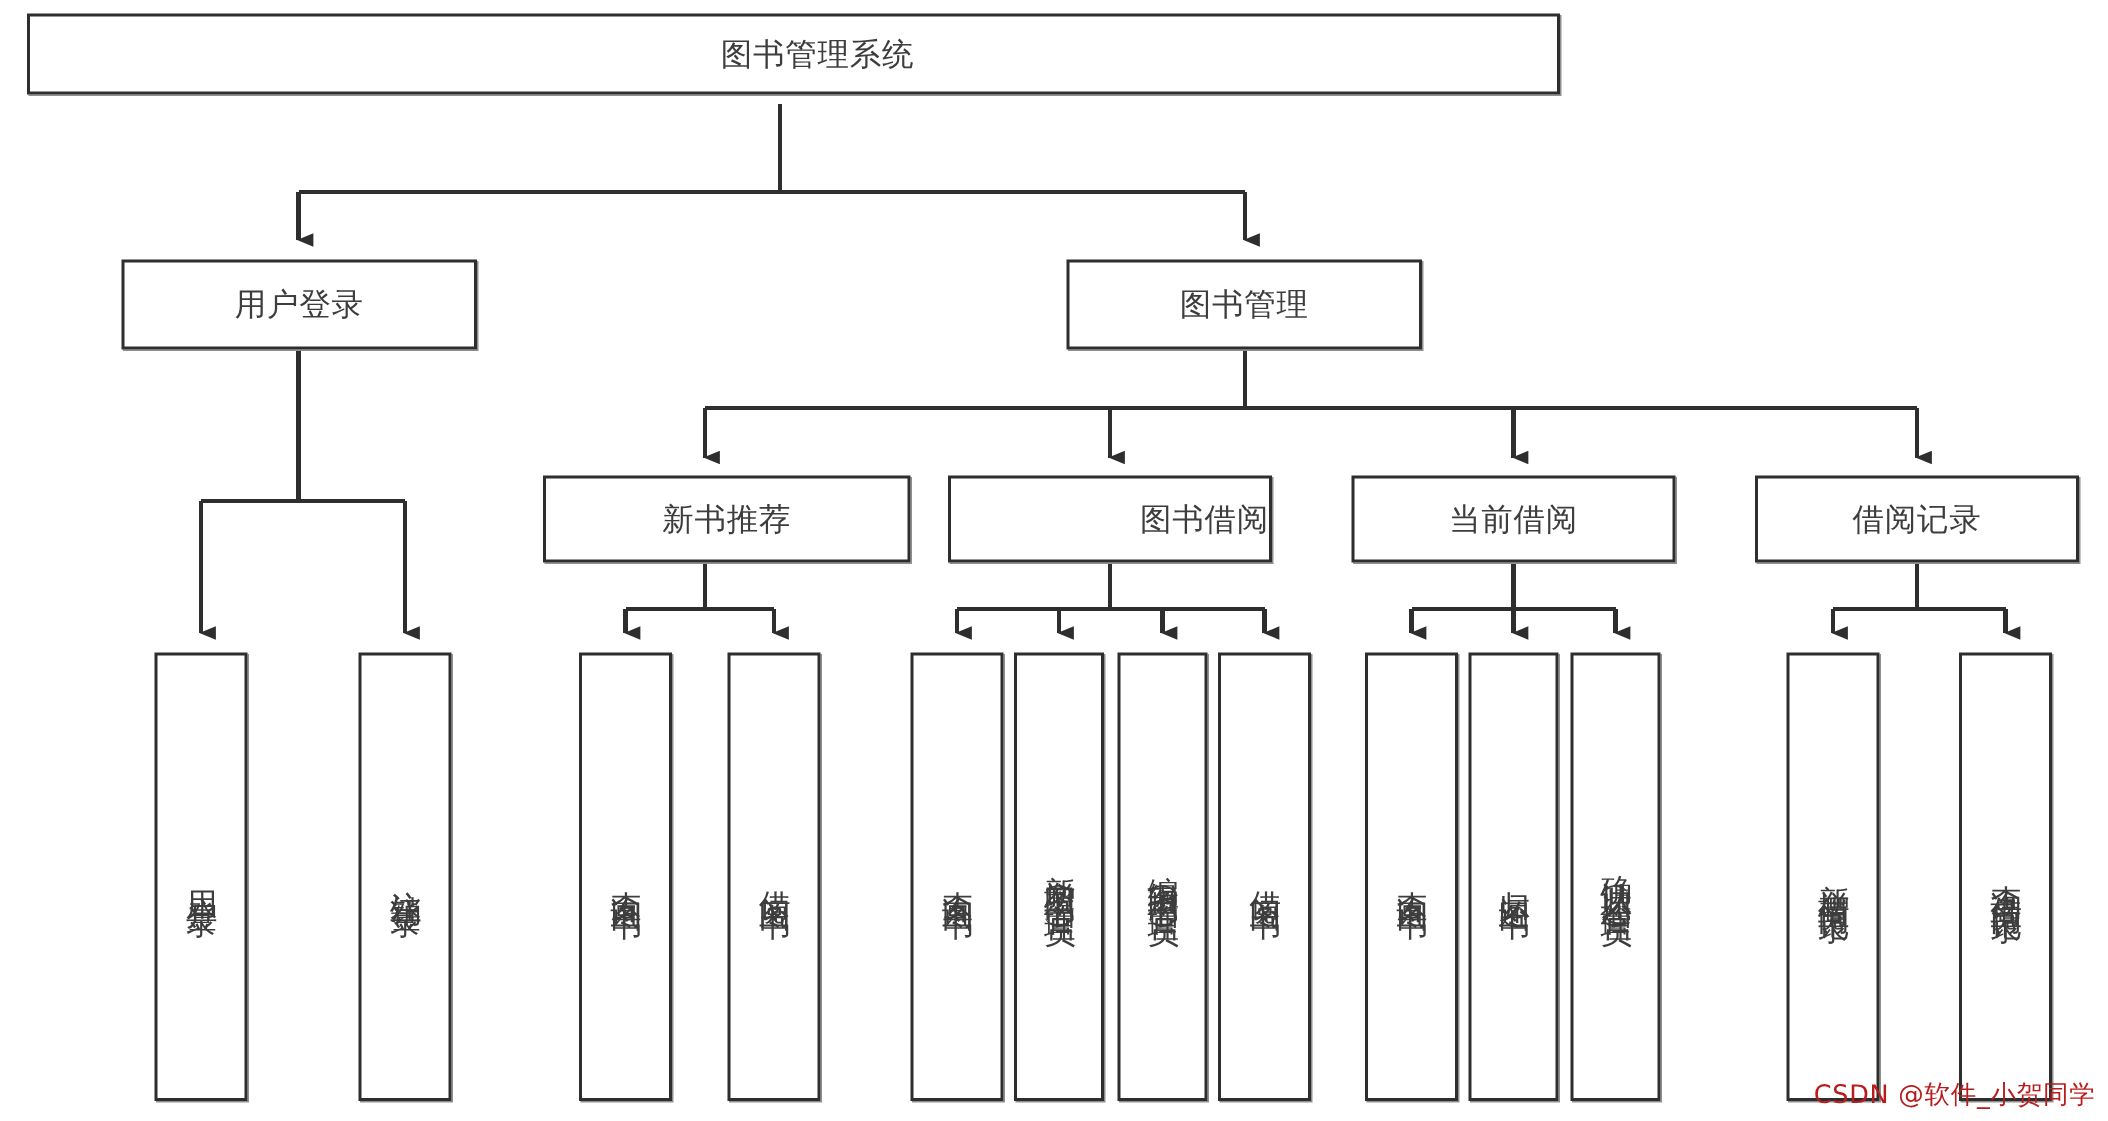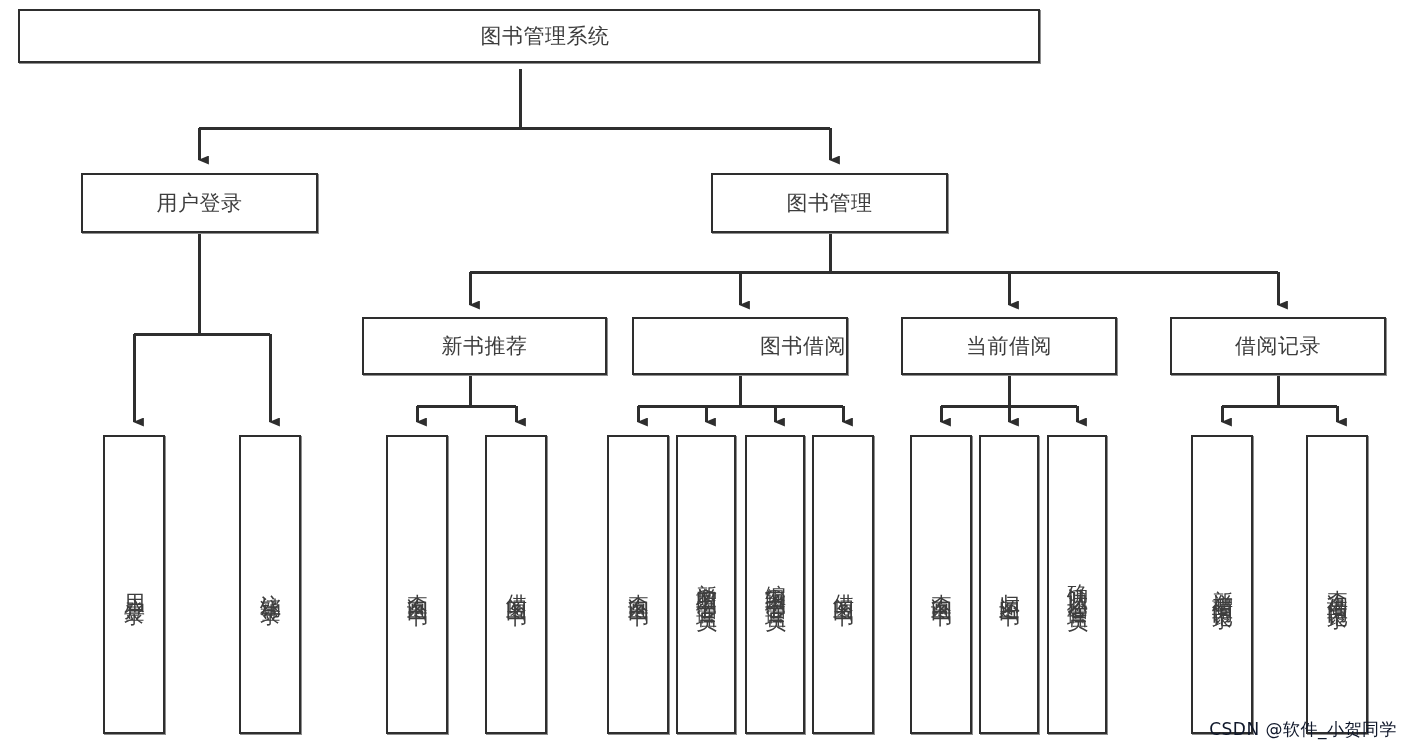--- a/index.html
+++ b/index.html
@@ -53,21 +53,21 @@
     white-space: nowrap;
     letter-spacing: 4px;
     font-size: 21px;
     line-height: 1;
   }
   .watermark {
     position: absolute;
     right: 8px;
     bottom: 6px;
     font-size: 17px;
-    color: #0f172a;
+    color: #b91c1c;
     letter-spacing: 0.5px;
     white-space: nowrap;
     user-select: none;
   }
 </style>
 </head>
 <body>
 
 <div id="canvas">
 

